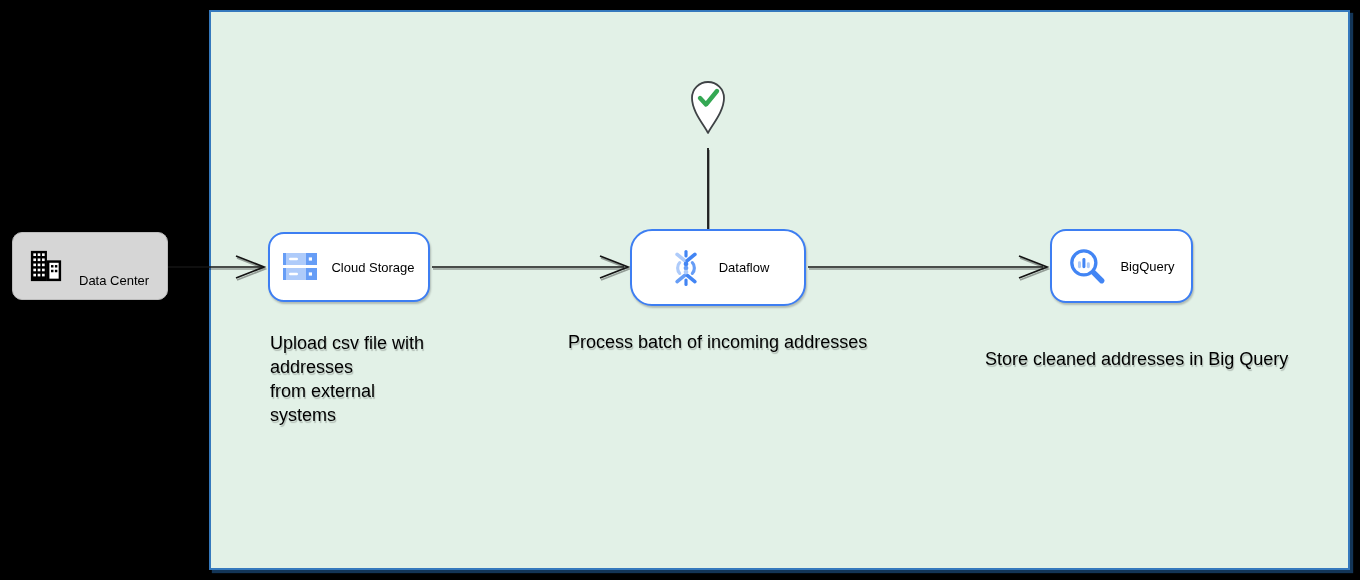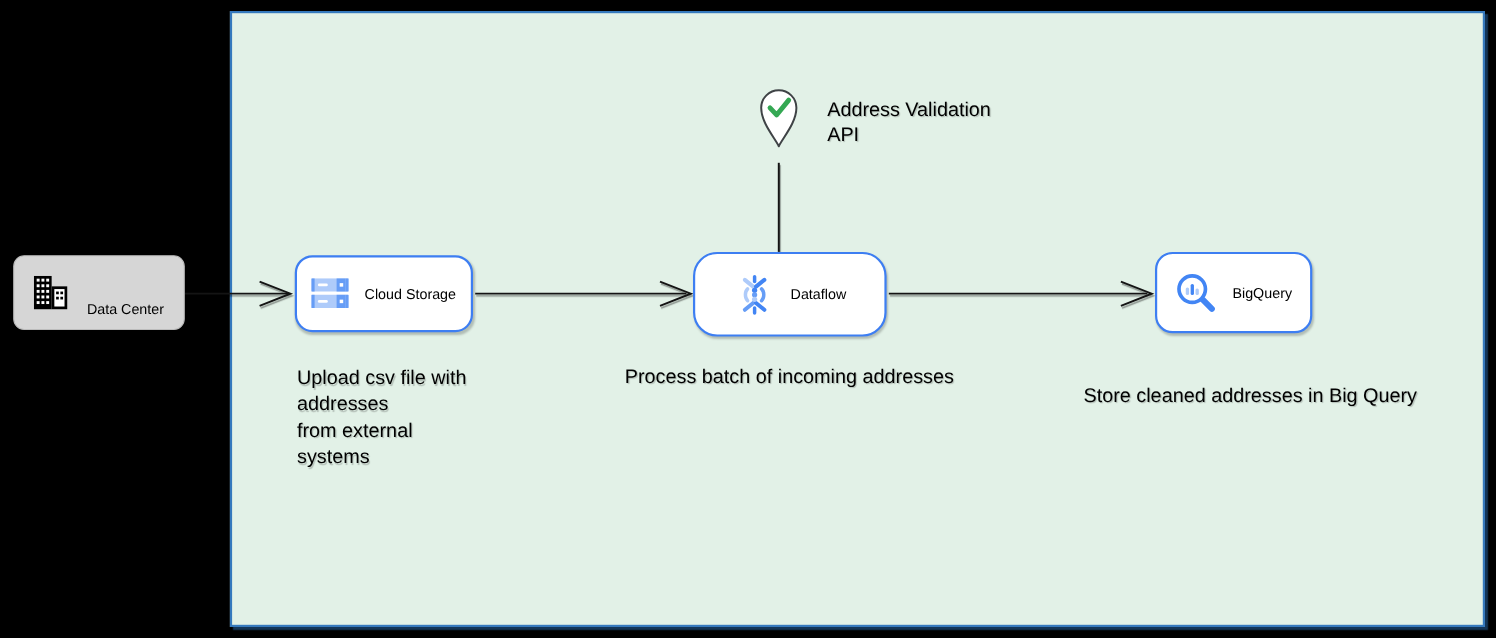--- a/index.html
+++ b/index.html
@@ -164,22 +164,20 @@
       <rect x="9.1" y="7" width="1.9" height="6.4" rx="0.9" fill="var(--icon-blue)"></rect>
       <rect x="11.9" y="9.6" width="1.9" height="3.8" rx="0.9" fill="var(--icon-blue-light)"></rect>
     </svg>
     <span class="nlabel">BigQuery</span>
   </div>
 
   <svg id="api-pin" width="40" height="58" viewBox="0 0 40 58">
     <path d="M20 55 C17 48 4 34 4 20 A16 16 0 1 1 36 20 C36 34 23 48 20 55 Z" fill="#fff" stroke="var(--pin-outline)" stroke-width="1.8" stroke-linejoin="round"></path>
     <polyline points="12,20 18,26.5 29,13" fill="none" stroke="var(--check-green)" stroke-width="4.4" stroke-linecap="round" stroke-linejoin="round"></polyline>
   </svg>
-  <div id="api-label">Address Validation
-API</div>
 
   <div id="desc-dataflow" class="desc">Process batch of incoming addresses</div>
   <div id="desc-storage" class="desc">Upload csv file with
 addresses
 from external
 systems</div>
   <div id="desc-bigquery" class="desc">Store cleaned addresses in Big Query</div>
 
 </div>
 

